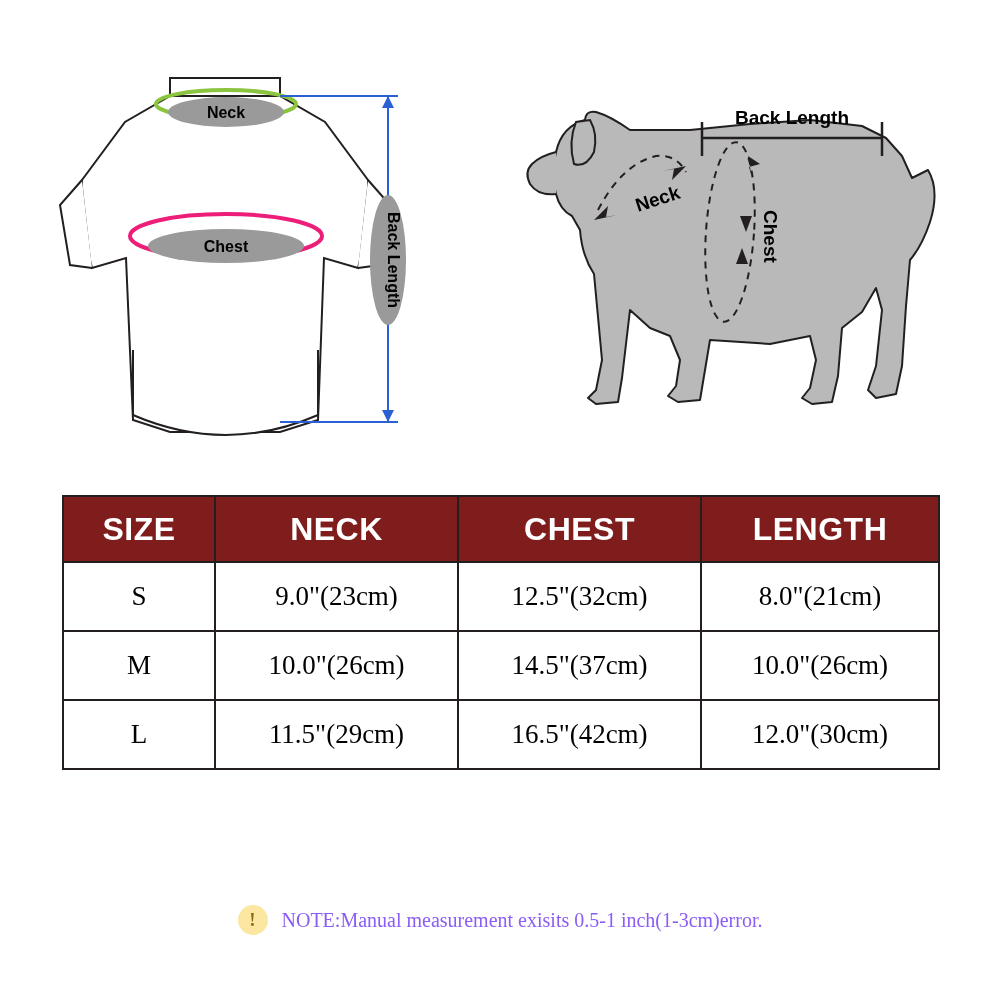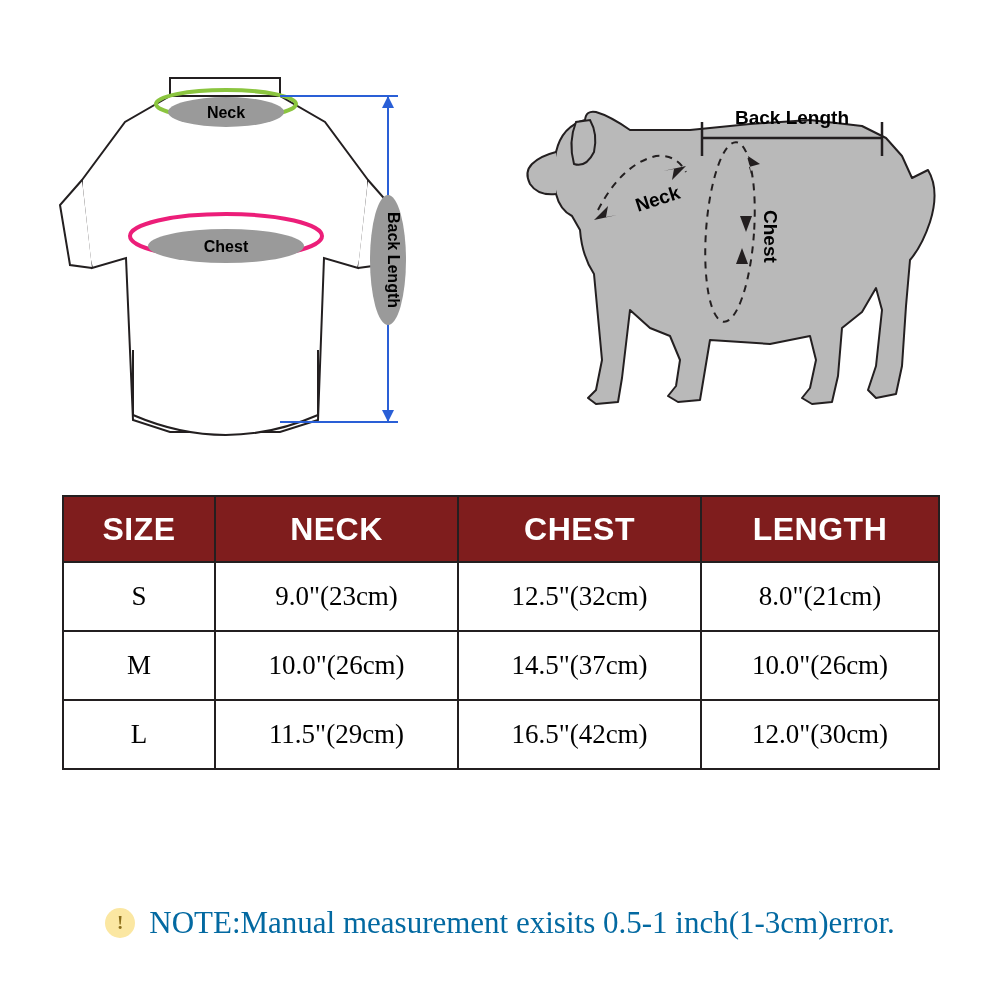--- a/index.html
+++ b/index.html
@@ -98,22 +98,22 @@
     color: #8a6d1a;
     font-weight: bold;
     font-size: 19px;
     display: flex;
     align-items: center;
     justify-content: center;
     font-family: "Liberation Serif", serif;
   }
   .note-text {
     font-family: "Liberation Serif", serif;
-    font-size: 31px;
-    color: #0369a1;
+    font-size: 20px;
+    color: #8b5cf6;
     white-space: nowrap;
   }
 
   .lbl {
     font-family: "Liberation Sans", sans-serif;
     font-weight: bold;
   }
 </style>
 </head>
 <body>

